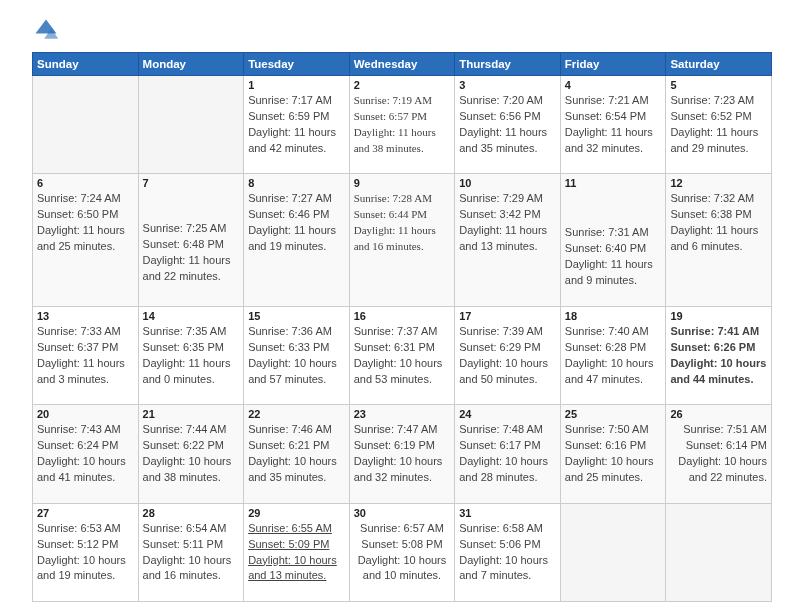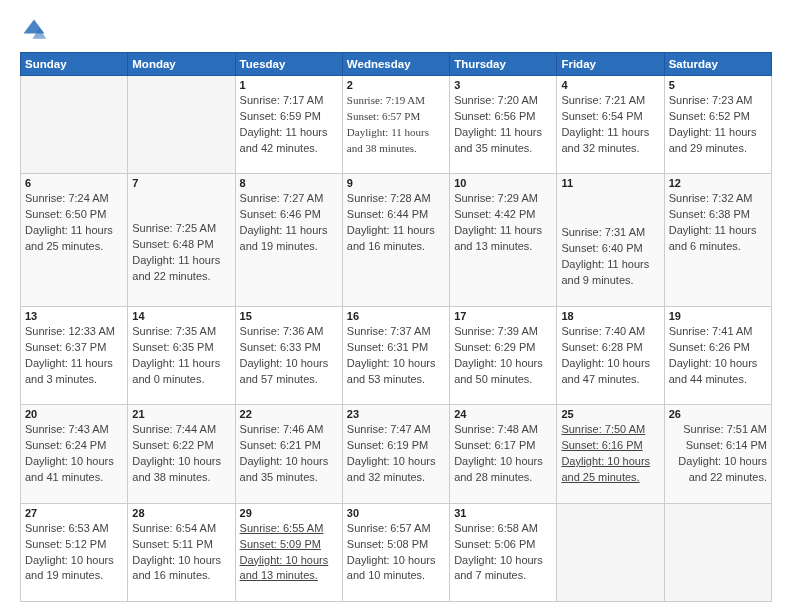--- a/index.html
+++ b/index.html
@@ -6,21 +6,21 @@
     body {
       font-family: Arial, sans-serif;
       background: #fff;
       width: 792px;
       height: 612px;
       overflow: hidden;
     }
     .page {
       width: 792px;
       height: 612px;
-      padding: 16px 20px 10px 20px;
+      padding: 16px 20px 10px 32px;
       display: flex;
       flex-direction: column;
     }
     .header {
       display: flex;
       justify-content: space-between;
       align-items: flex-start;
       margin-bottom: 8px;
     }
     .logo {
@@ -178,47 +178,47 @@
 Daylight: 11 hours and 22 minutes.</div>
           </td>
           <td>
             <span class="day-num">8</span>
             <div class="day-detail" style="white-space: pre-line;">Sunrise: 7:27 AM
 Sunset: 6:46 PM
 Daylight: 11 hours and 19 minutes.</div>
           </td>
           <td>
             <span class="day-num">9</span>
-            <div class="day-detail" style="white-space: pre-line;">Sunrise: 7:28 AM
+            <div class="day-detail" style="white-space: pre-line; font-family: Liberation Serif, serif;">Sunrise: 7:28 AM
 Sunset: 6:44 PM
 Daylight: 11 hours and 16 minutes.</div>
           </td>
           <td>
             <span class="day-num">10</span>
             <div class="day-detail" style="white-space: pre-line;">Sunrise: 7:29 AM
-Sunset: 4:42 PM
+Sunset: 3:42 PM
 Daylight: 11 hours and 13 minutes.</div>
           </td>
           <td>
             <span class="day-num">11</span>
             <div class="day-detail" style="white-space: pre-line; margin-top: 36px;">Sunrise: 7:31 AM
 Sunset: 6:40 PM
 Daylight: 11 hours and 9 minutes.</div>
           </td>
           <td>
             <span class="day-num">12</span>
             <div class="day-detail" style="white-space: pre-line;">Sunrise: 7:32 AM
 Sunset: 6:38 PM
 Daylight: 11 hours and 6 minutes.</div>
           </td>
         </tr>
         <tr>
           <td>
             <span class="day-num">13</span>
-            <div class="day-detail" style="white-space: pre-line;">Sunrise: 12:33 AM
+            <div class="day-detail" style="white-space: pre-line;">Sunrise: 7:33 AM
 Sunset: 6:37 PM
 Daylight: 11 hours and 3 minutes.</div>
           </td>
           <td>
             <span class="day-num">14</span>
             <div class="day-detail" style="white-space: pre-line;">Sunrise: 7:35 AM
 Sunset: 6:35 PM
 Daylight: 11 hours and 0 minutes.</div>
           </td>
           <td>
@@ -240,21 +240,21 @@
 Daylight: 10 hours and 50 minutes.</div>
           </td>
           <td>
             <span class="day-num">18</span>
             <div class="day-detail" style="white-space: pre-line;">Sunrise: 7:40 AM
 Sunset: 6:28 PM
 Daylight: 10 hours and 47 minutes.</div>
           </td>
           <td>
             <span class="day-num">19</span>
-            <div class="day-detail" style="white-space: pre-line;">Sunrise: 7:41 AM
+            <div class="day-detail" style="white-space: pre-line; font-weight: bold;">Sunrise: 7:41 AM
 Sunset: 6:26 PM
 Daylight: 10 hours and 44 minutes.</div>
           </td>
         </tr>
         <tr>
           <td>
             <span class="day-num">20</span>
             <div class="day-detail" style="white-space: pre-line;">Sunrise: 7:43 AM
 Sunset: 6:24 PM
 Daylight: 10 hours and 41 minutes.</div>
@@ -278,21 +278,21 @@
 Daylight: 10 hours and 32 minutes.</div>
           </td>
           <td>
             <span class="day-num">24</span>
             <div class="day-detail" style="white-space: pre-line;">Sunrise: 7:48 AM
 Sunset: 6:17 PM
 Daylight: 10 hours and 28 minutes.</div>
           </td>
           <td>
             <span class="day-num">25</span>
-            <div class="day-detail" style="white-space: pre-line; text-decoration: underline;">Sunrise: 7:50 AM
+            <div class="day-detail" style="white-space: pre-line;">Sunrise: 7:50 AM
 Sunset: 6:16 PM
 Daylight: 10 hours and 25 minutes.</div>
           </td>
           <td>
             <span class="day-num">26</span>
             <div class="day-detail" style="white-space: pre-line; text-align: right;">Sunrise: 7:51 AM
 Sunset: 6:14 PM
 Daylight: 10 hours and 22 minutes.</div>
           </td>
         </tr>
@@ -310,21 +310,21 @@
 Daylight: 10 hours and 16 minutes.</div>
           </td>
           <td>
             <span class="day-num">29</span>
             <div class="day-detail" style="white-space: pre-line; text-decoration: underline;">Sunrise: 6:55 AM
 Sunset: 5:09 PM
 Daylight: 10 hours and 13 minutes.</div>
           </td>
           <td>
             <span class="day-num">30</span>
-            <div class="day-detail" style="white-space: pre-line;">Sunrise: 6:57 AM
+            <div class="day-detail" style="white-space: pre-line; text-align: center;">Sunrise: 6:57 AM
 Sunset: 5:08 PM
 Daylight: 10 hours and 10 minutes.</div>
           </td>
           <td>
             <span class="day-num">31</span>
             <div class="day-detail" style="white-space: pre-line;">Sunrise: 6:58 AM
 Sunset: 5:06 PM
 Daylight: 10 hours and 7 minutes.</div>
           </td>
           <td class="empty"></td>

